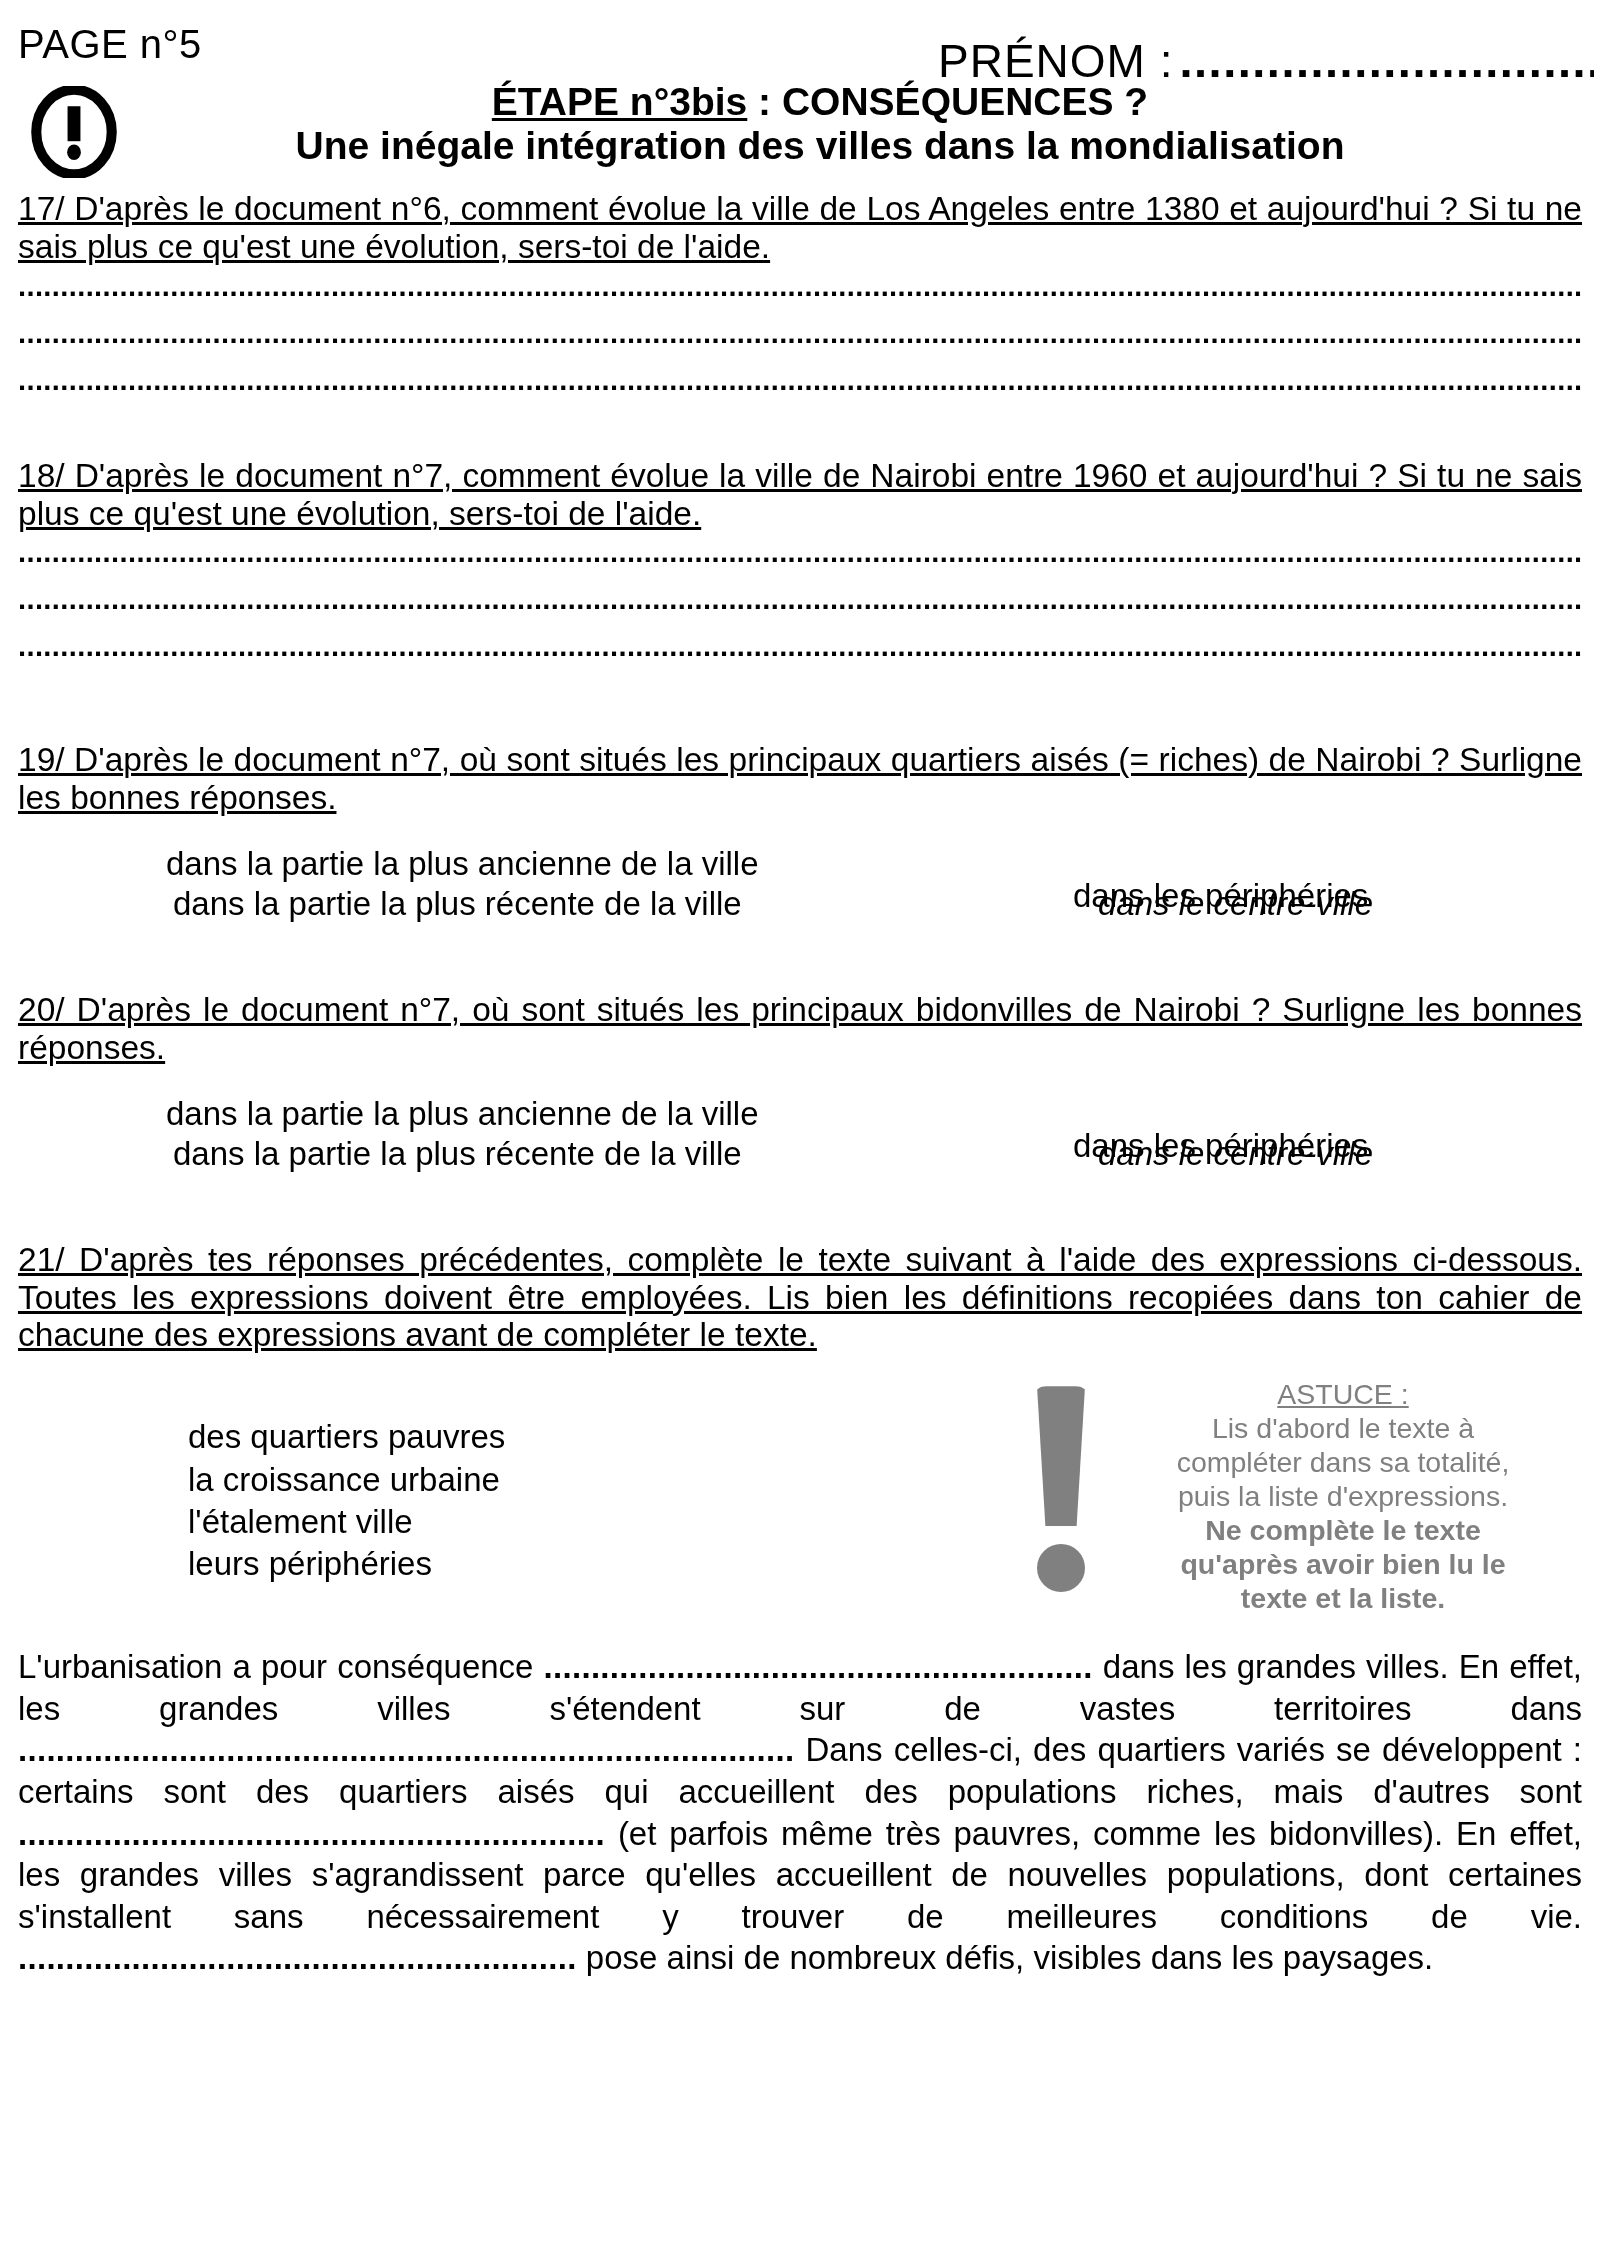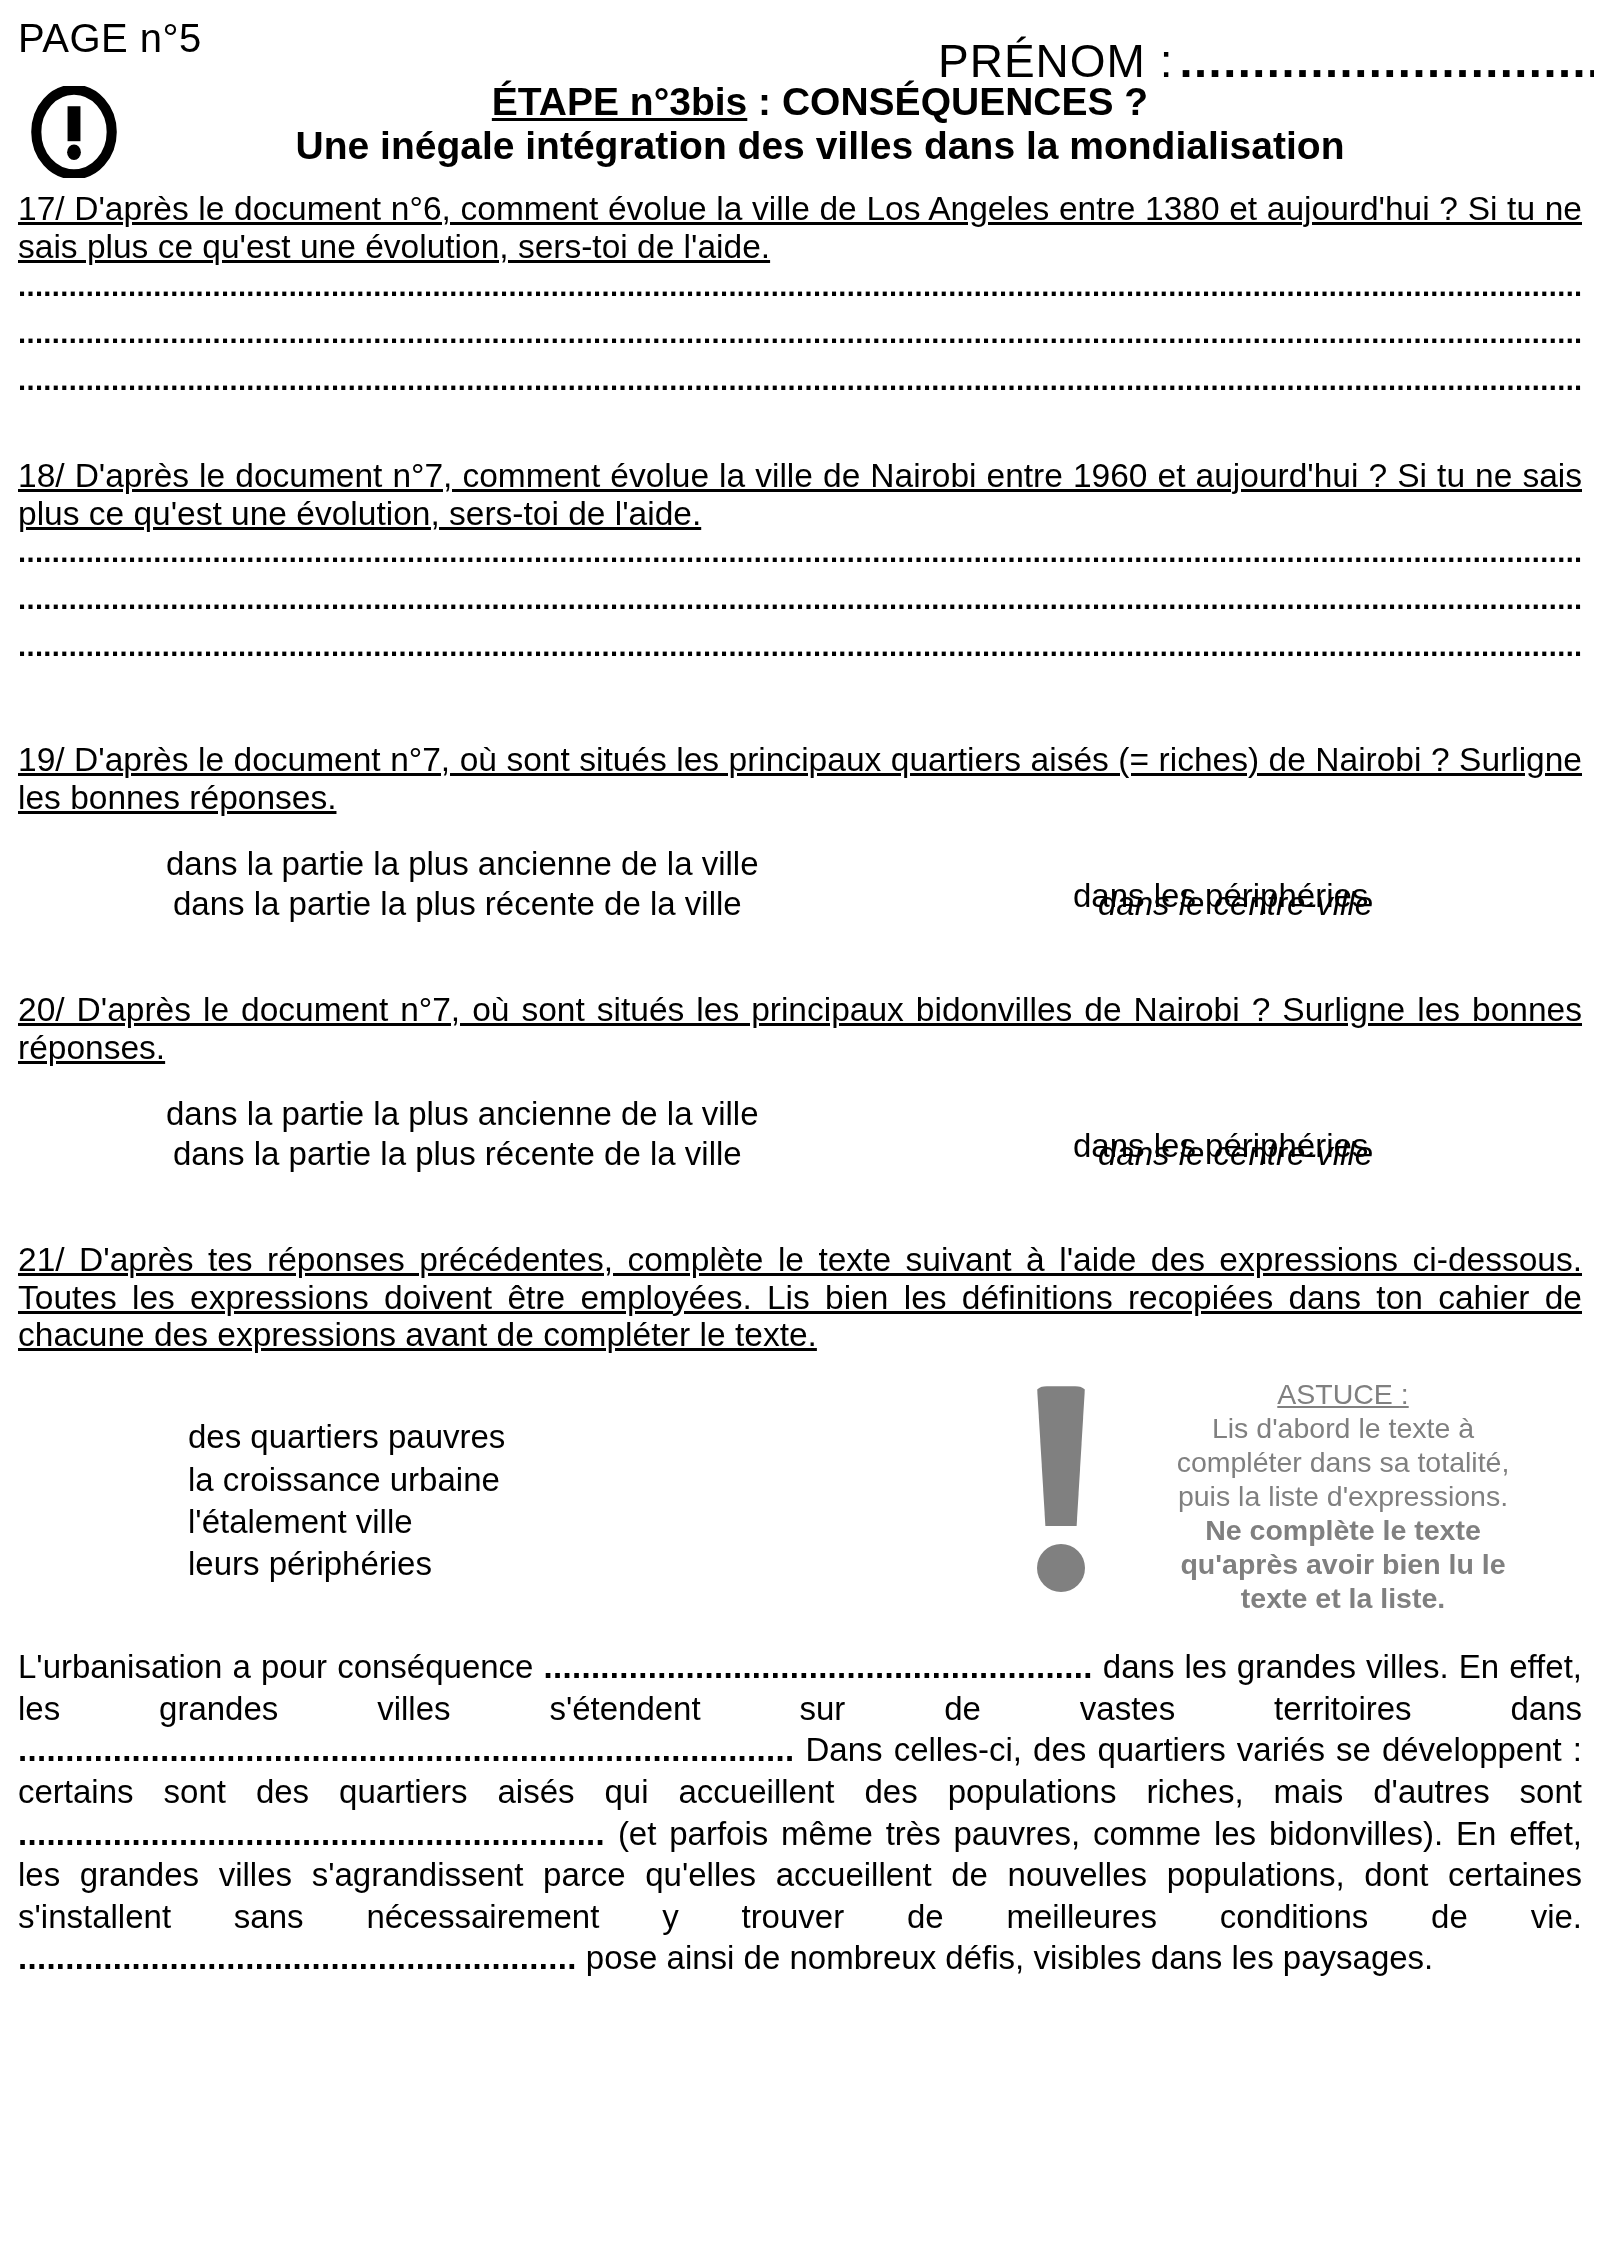--- a/index.html
+++ b/index.html
@@ -29,21 +29,21 @@
     position: relative;
     height: 68px;
     display: flex;
     align-items: flex-start;
   }
   .page-label {
     font-size: 40px;
     font-weight: 400;
     letter-spacing: 0.5px;
     line-height: 1;
-    padding-top: 18px;
+    padding-top: 24px;
     font-stretch: condensed;
   }
   .prenom-block {
     position: absolute;
     left: 920px;
     top: 6px;
     display: flex;
     align-items: baseline;
     white-space: nowrap;
   }

